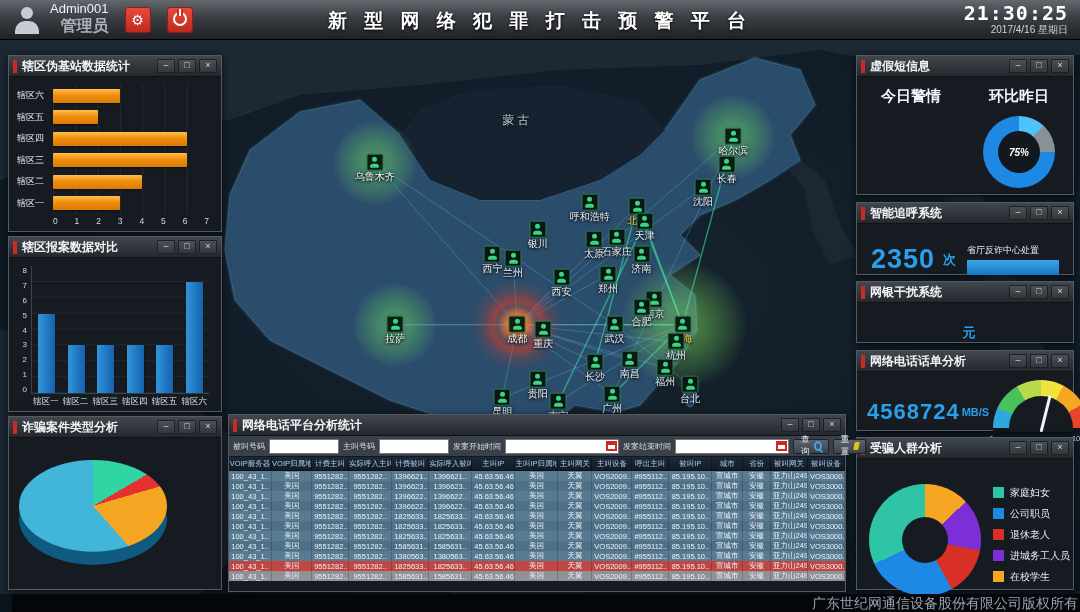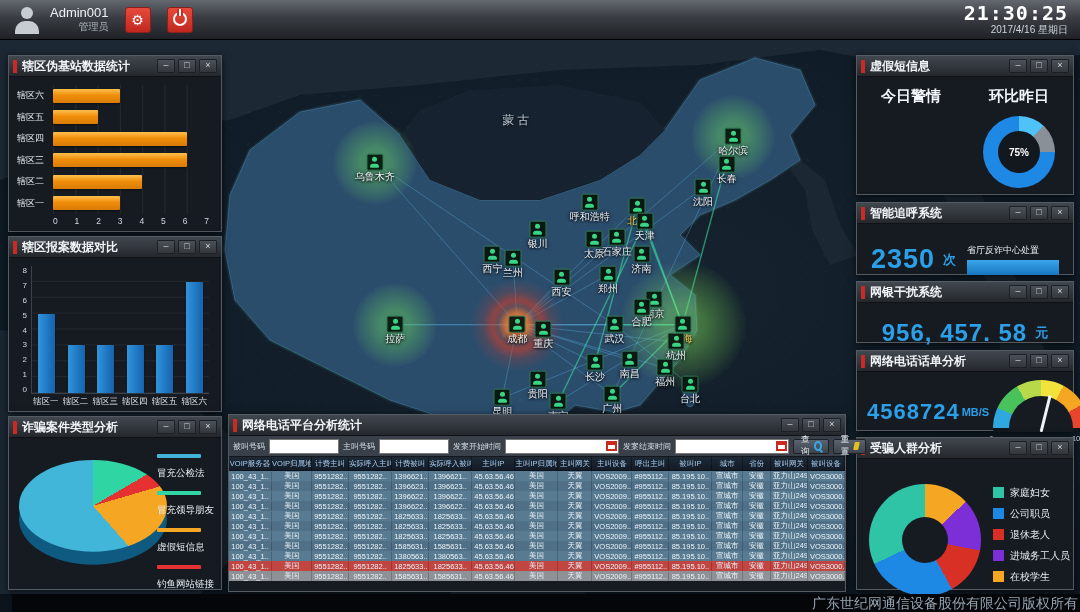--- a/index.html
+++ b/index.html
@@ -7,21 +7,21 @@
 
   
   .topbar{position:absolute;top:0;left:0;width:1080px;height:40px;
     background:linear-gradient(#63686e,#3a3e44 45%,#1e2125);border-bottom:1px solid #000;
     display:flex;align-items:center;justify-content:space-between;padding:0 12px;box-sizing:border-box;z-index:40;}
   .userblk{display:flex;align-items:center;gap:8px;}
   .avatar{width:30px;height:30px;position:relative;overflow:hidden;}
   .avatar::before{content:"";position:absolute;top:2px;left:50%;transform:translateX(-50%);width:12px;height:12px;border-radius:50%;background:#c7ccd2;}
   .avatar::after{content:"";position:absolute;bottom:1px;left:50%;transform:translateX(-50%);width:24px;height:13px;border-radius:10px 10px 0 0;background:#c7ccd2;}
   .uname{font-size:13px;color:#eef1f4;line-height:14px;}
-  .urole{font-size:10px;color:#aab2ba;text-align:right;}
+  .urole{font-size:16px;color:#aab2ba;text-align:right;font-weight:bold;}
   .hbtn{width:26px;height:26px;margin-left:8px;border:1px solid #8c1f1b;border-radius:3px;
     background:linear-gradient(#e74a3c,#c0281e);color:#fff;font-size:14px;line-height:24px;text-align:center;cursor:pointer;padding:0;}
   .pwr{display:inline-block;width:10px;height:10px;border:2px solid #fff;border-radius:50%;position:relative;top:1px;}
   .pwr::before{content:"";position:absolute;top:-5px;left:50%;transform:translateX(-50%);width:2px;height:7px;background:#fff;border-left:2px solid #cf2c20;border-right:2px solid #cf2c20;}
   .apptitle{position:absolute;left:50%;top:8px;transform:translateX(-50%);font-size:19px;font-weight:bold;color:#fff;letter-spacing:6px;text-shadow:0 1px 3px #000;white-space:nowrap;}
   .clock{text-align:right;}
   .ctime{font-family:"DejaVu Sans Mono",monospace;font-size:20px;font-weight:bold;color:#fff;line-height:20px;letter-spacing:1px;}
   .cdate{font-size:10px;color:#cdd4db;}
 
   
@@ -89,21 +89,21 @@
   
   .astats{display:flex;height:100%;}
   .ahalf{flex:1;text-align:center;padding-top:10px;}
   .albl{font-size:15px;color:#f2f6fa;font-weight:bold;}
   .ring{width:60px;height:60px;border:5px solid #e43b30;border-radius:50%;margin:12px auto 0;display:flex;align-items:center;justify-content:center;}
   .ringv{font-size:20px;font-weight:bold;color:#fff;}
   .ringu{font-size:11px;color:#fff;}
   .donut{position:relative;border-radius:50%;margin:10px auto 0;}
   .ratio-donut{width:72px;height:72px;}
   .hole{position:absolute;border-radius:50%;background:#13181e;display:flex;align-items:center;justify-content:center;color:#fff;font-weight:bold;}
-  .ratio-donut .hole{inset:15px;font-size:10px;}
+  .ratio-donut .hole{inset:15px;font-size:10px;font-style:italic;}
 
   
   .numrow{display:flex;align-items:center;height:100%;padding:0 14px;box-sizing:border-box;}
   .bigblue{font-size:27px;font-weight:bold;color:#2b9fe8;letter-spacing:1px;}
   .unitblue{font-size:13px;color:#2b9fe8;margin-left:8px;font-weight:bold;}
   .pushnote{margin-left:auto;text-align:left;}
   .notetxt{font-size:9px;color:#e8eef4;margin-bottom:3px;}
   .notebar{width:92px;height:15px;background:linear-gradient(#3aa4ea,#1778c2);}
   .centered{justify-content:center;}
 
@@ -339,20 +339,21 @@
   <header class="topbar">
     <div class="userblk">
       <span class="avatar"></span>
       <div>
         <div class="uname">Admin001</div>
         <div class="urole">管理员</div>
       </div>
       <button class="hbtn"><span>⚙</span></button>
       <button class="hbtn"><span class="pwr"></span></button>
     </div>
+    <div class="apptitle">新 型 网 络 犯 罪 打 击 预 警 平 台</div>
     <div class="clock">
       <div class="ctime">21:30:25</div>
       <div class="cdate">2017/4/16 星期日</div>
     </div>
   </header>
 
   <section class="panel" style="left:8px;top:55px;width:214px;height:177px;">
     <div class="ptitle">
       <span class="accent"></span>
       <span class="ptext">辖区伪基站数据统计</span>
@@ -480,26 +481,20 @@
           <span class="wc">–</span>
           <span class="wc">□</span>
           <span class="wc">×</span>
         </span>
     </div>
     <div class="pbody">
       <div class="pie-wrap">
         <div class="pie-side"></div>
         <div class="pie-top" style="background: conic-gradient(rgb(47, 214, 164) 0%, rgb(47, 214, 164) 13%, rgb(229, 49, 49) 13%, rgb(229, 49, 49) 18%, rgb(245, 166, 35) 18%, rgb(245, 166, 35) 42%, rgb(65, 182, 217) 42%, rgb(65, 182, 217) 100%);"></div>
       </div>
-      <div class="pie-legend">
-          <div class="lgi"><span class="lgline" style="background: rgb(65, 182, 217);"></span><span class="lgtext">冒充公检法</span></div>
-          <div class="lgi"><span class="lgline" style="background: rgb(47, 214, 164);"></span><span class="lgtext">冒充领导朋友</span></div>
-          <div class="lgi"><span class="lgline" style="background: rgb(245, 166, 35);"></span><span class="lgtext">虚假短信息</span></div>
-          <div class="lgi"><span class="lgline" style="background: rgb(229, 49, 49);"></span><span class="lgtext">钓鱼网站链接</span></div>
-        </div>
     </div>
   </section>
 
   <section class="panel" style="left:856px;top:55px;width:218px;height:140px;">
     <div class="ptitle">
       <span class="accent"></span>
       <span class="ptext">虚假短信息</span>
       <span class="wins">
           <span class="wc">–</span>
           <span class="wc">□</span>
@@ -545,21 +540,20 @@
     <div class="ptitle">
       <span class="accent"></span>
       <span class="ptext">网银干扰系统</span>
       <span class="wins">
           <span class="wc">–</span>
           <span class="wc">□</span>
           <span class="wc">×</span>
         </span>
     </div>
     <div class="pbody numrow centered">
-      <span class="bigblue" style="font-size:24px;">956, 457. 58</span>
       <span class="unitblue">元</span>
     </div>
   </section>
 
   <section class="panel" style="left:856px;top:350px;width:218px;height:81px;">
     <div class="ptitle">
       <span class="accent"></span>
       <span class="ptext">网络电话话单分析</span>
       <span class="wins">
           <span class="wc">–</span>

